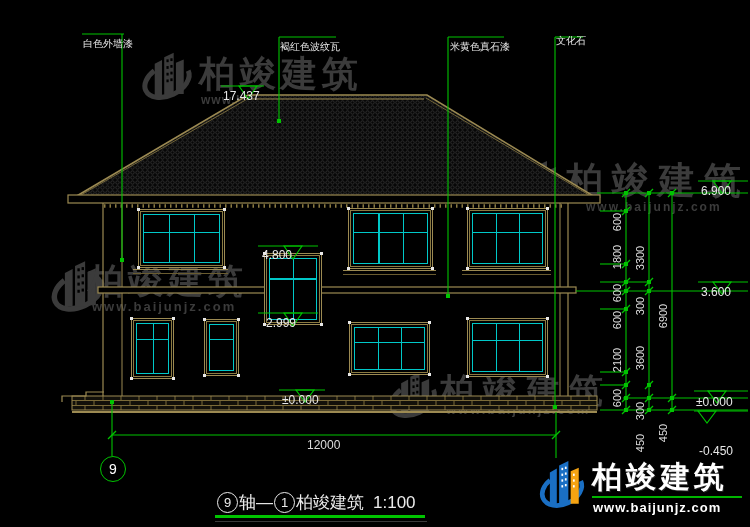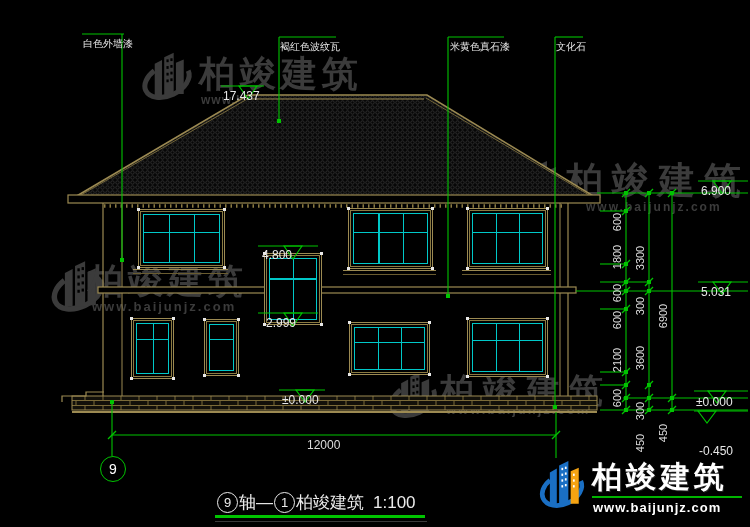--- a/index.html
+++ b/index.html
@@ -344,27 +344,27 @@
       <line x1="556" y1="412" x2="556" y2="458" stroke="#00c400" stroke-width="1.1"></line>
       <line x1="112" y1="435" x2="556" y2="435" stroke="#00c400" stroke-width="1.1"></line>
       <line x1="108" y1="439" x2="116" y2="431" stroke="#00c400" stroke-width="1.3"></line>
       <line x1="552" y1="439" x2="560" y2="431" stroke="#00c400" stroke-width="1.3"></line>
     </svg>
 
   <div id="label-layer" class="abs" style="left:0;top:0;width:750px;height:431px;pointer-events:none;margin-top:20px;">
       <div class="mat-label" style="left: 83px; top: 19px;">白色外墙漆</div>
       <div class="mat-label" style="left: 280px; top: 22px;">褐红色波纹瓦</div>
       <div class="mat-label" style="left: 450px; top: 22px;">米黄色真石漆</div>
-      <div class="mat-label" style="left: 556px; top: 22px;">文化石</div>
+      <div class="mat-label" style="left: 556px; top: 16px;">文化石</div>
       <div class="lvl-text" style="left: 223px; top: 70px;">17.437</div>
       <div class="lvl-text" style="left: 262px; top: 229px;">4.800</div>
       <div class="lvl-text" style="left: 266px; top: 297px;">2.999</div>
       <div class="lvl-text" style="left: 282px; top: 374px;">±0.000</div>
       <div class="lvl-text" style="left: 701px; top: 165px;">6.900</div>
-      <div class="lvl-text" style="left: 701px; top: 266px;">5.031</div>
+      <div class="lvl-text" style="left: 701px; top: 266px;">3.600</div>
       <div class="lvl-text" style="left: 696px; top: 376px;">±0.000</div>
       <div class="lvl-text" style="left: 699px; top: 425px;">-0.450</div>
       <div class="dim-v" style="left: 617px; top: 202px;">600</div>
       <div class="dim-v" style="left: 617px; top: 237px;">1800</div>
       <div class="dim-v" style="left: 617px; top: 273px;">600</div>
       <div class="dim-v" style="left: 617px; top: 300px;">600</div>
       <div class="dim-v" style="left: 617px; top: 340px;">2100</div>
       <div class="dim-v" style="left: 617px; top: 378px;">600</div>
       <div class="dim-v" style="left: 640px; top: 238px;">3300</div>
       <div class="dim-v" style="left: 640px; top: 286px;">300</div>

